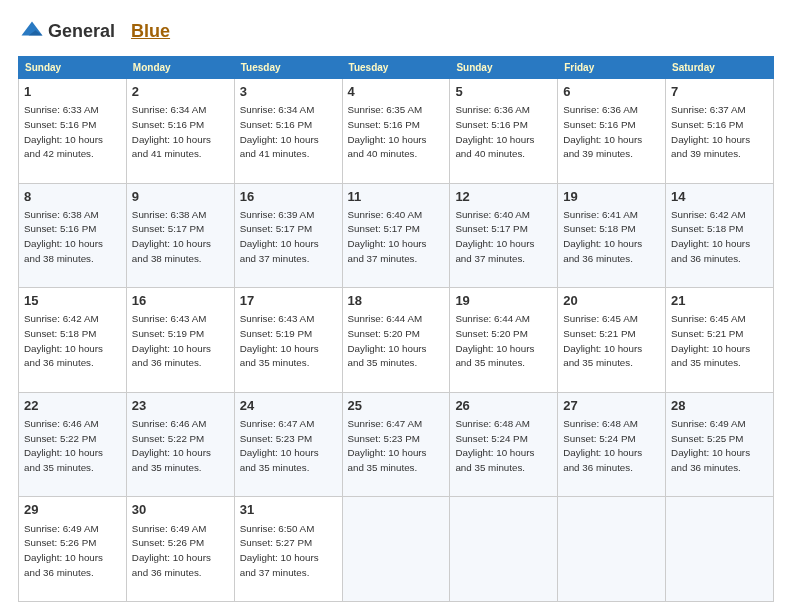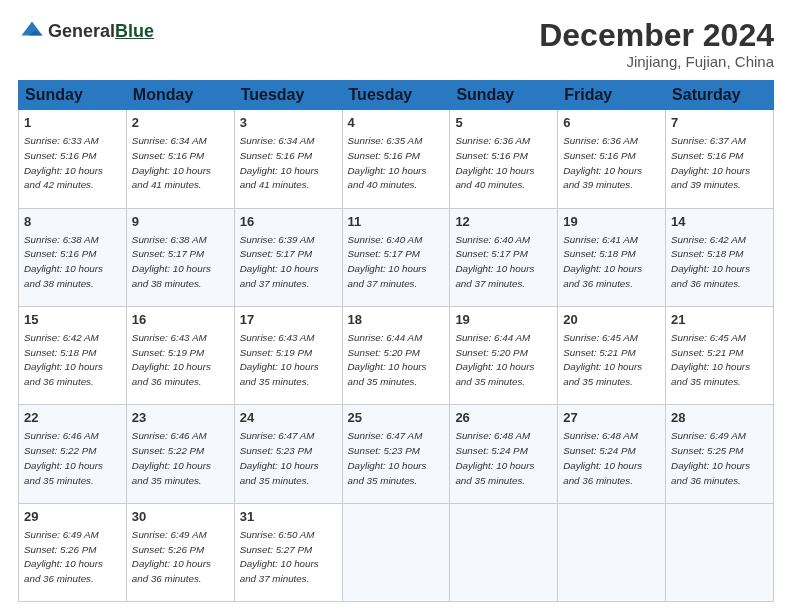--- a/index.html
+++ b/index.html
@@ -26,21 +26,21 @@
     .logo {
       display: flex;
       align-items: center;
     }
     .logo-text {
       font-size: 18px;
       font-weight: bold;
       line-height: 1.1;
     }
     .logo-general { color: #333; }
-    .logo-blue { color: #14532d; text-decoration: underline; }
+    .logo-blue { color: #a16207; text-decoration: underline; }
     .logo-icon {
       width: 28px;
       height: 28px;
       margin-right: 2px;
     }
     .title-block {
       text-align: right;
     }
     .month-year {
       font-size: 32px;
@@ -53,24 +53,24 @@
       color: #555;
     }
     .calendar {
       width: 100%;
       border-collapse: collapse;
       flex: 1;
       font-size: 10.5px;
     }
     .calendar th {
       background: #2979c2;
-      color: #0f172a;
+      color: #fef9c3;
       text-align: left;
       padding: 5px 6px;
-      font-size: 16px;
+      font-size: 10px;
       font-weight: bold;
       border: 1px solid #2979c2;
     }
     .calendar td {
       vertical-align: top;
       border: 1px solid #ccc;
       padding: 4px 5px;
       width: 14.28%;
       height: 80px;
       background: #fff;
@@ -83,46 +83,41 @@
     .day-num {
       font-size: 13px;
       font-weight: bold;
       display: block;
       margin-bottom: 1px;
     }
     .day-info {
       font-size: 9.8px;
       color: #333;
       line-height: 1.35;
-      font-style: italic;
     }
     .empty-cell {
       background: #f5f8fc !important;
     }
   </style>
 </head>
 <body>
 
 <div class="page">
   <div class="header">
     <div class="logo">
       <svg class="logo-icon" viewBox="0 0 32 32">
         <polygon points="16,4 28,20 4,20" fill="#2979c2"></polygon>
         <polygon points="20,14 28,20 12,20" fill="#1a5a99" opacity="0.7"></polygon>
       </svg>
       <div>
-        <div style="display:flex; align-items:baseline; gap:0;">
+        <div style="display:flex; align-items:baseline; gap:16px;">
           <span class="logo-text logo-general">General</span>
           <span class="logo-text logo-blue">Blue</span>
         </div>
       </div>
-    </div>
-    <div class="title-block">
-      <div class="month-year">December 2024</div>
-      <div class="location">Jinjiang, Fujian, China</div>
     </div>
   </div>
 
   <table class="calendar">
     <thead>
       <tr>
         <th>Sunday</th>
         <th>Monday</th>
         <th>Tuesday</th>
         <th>Tuesday</th>

